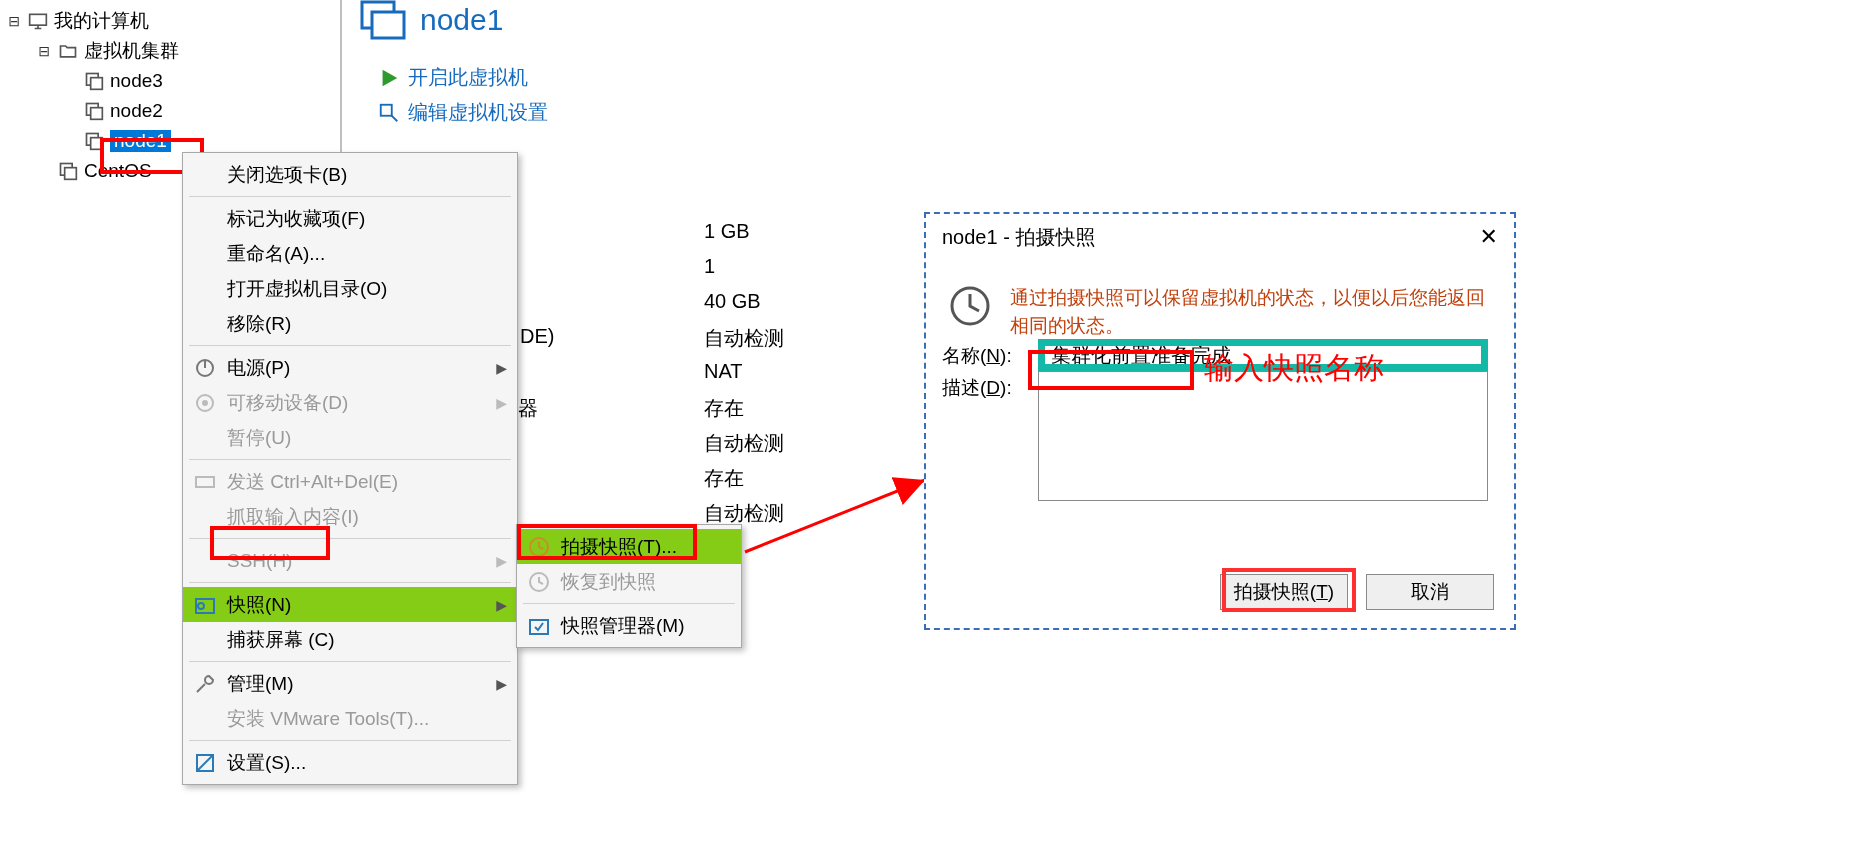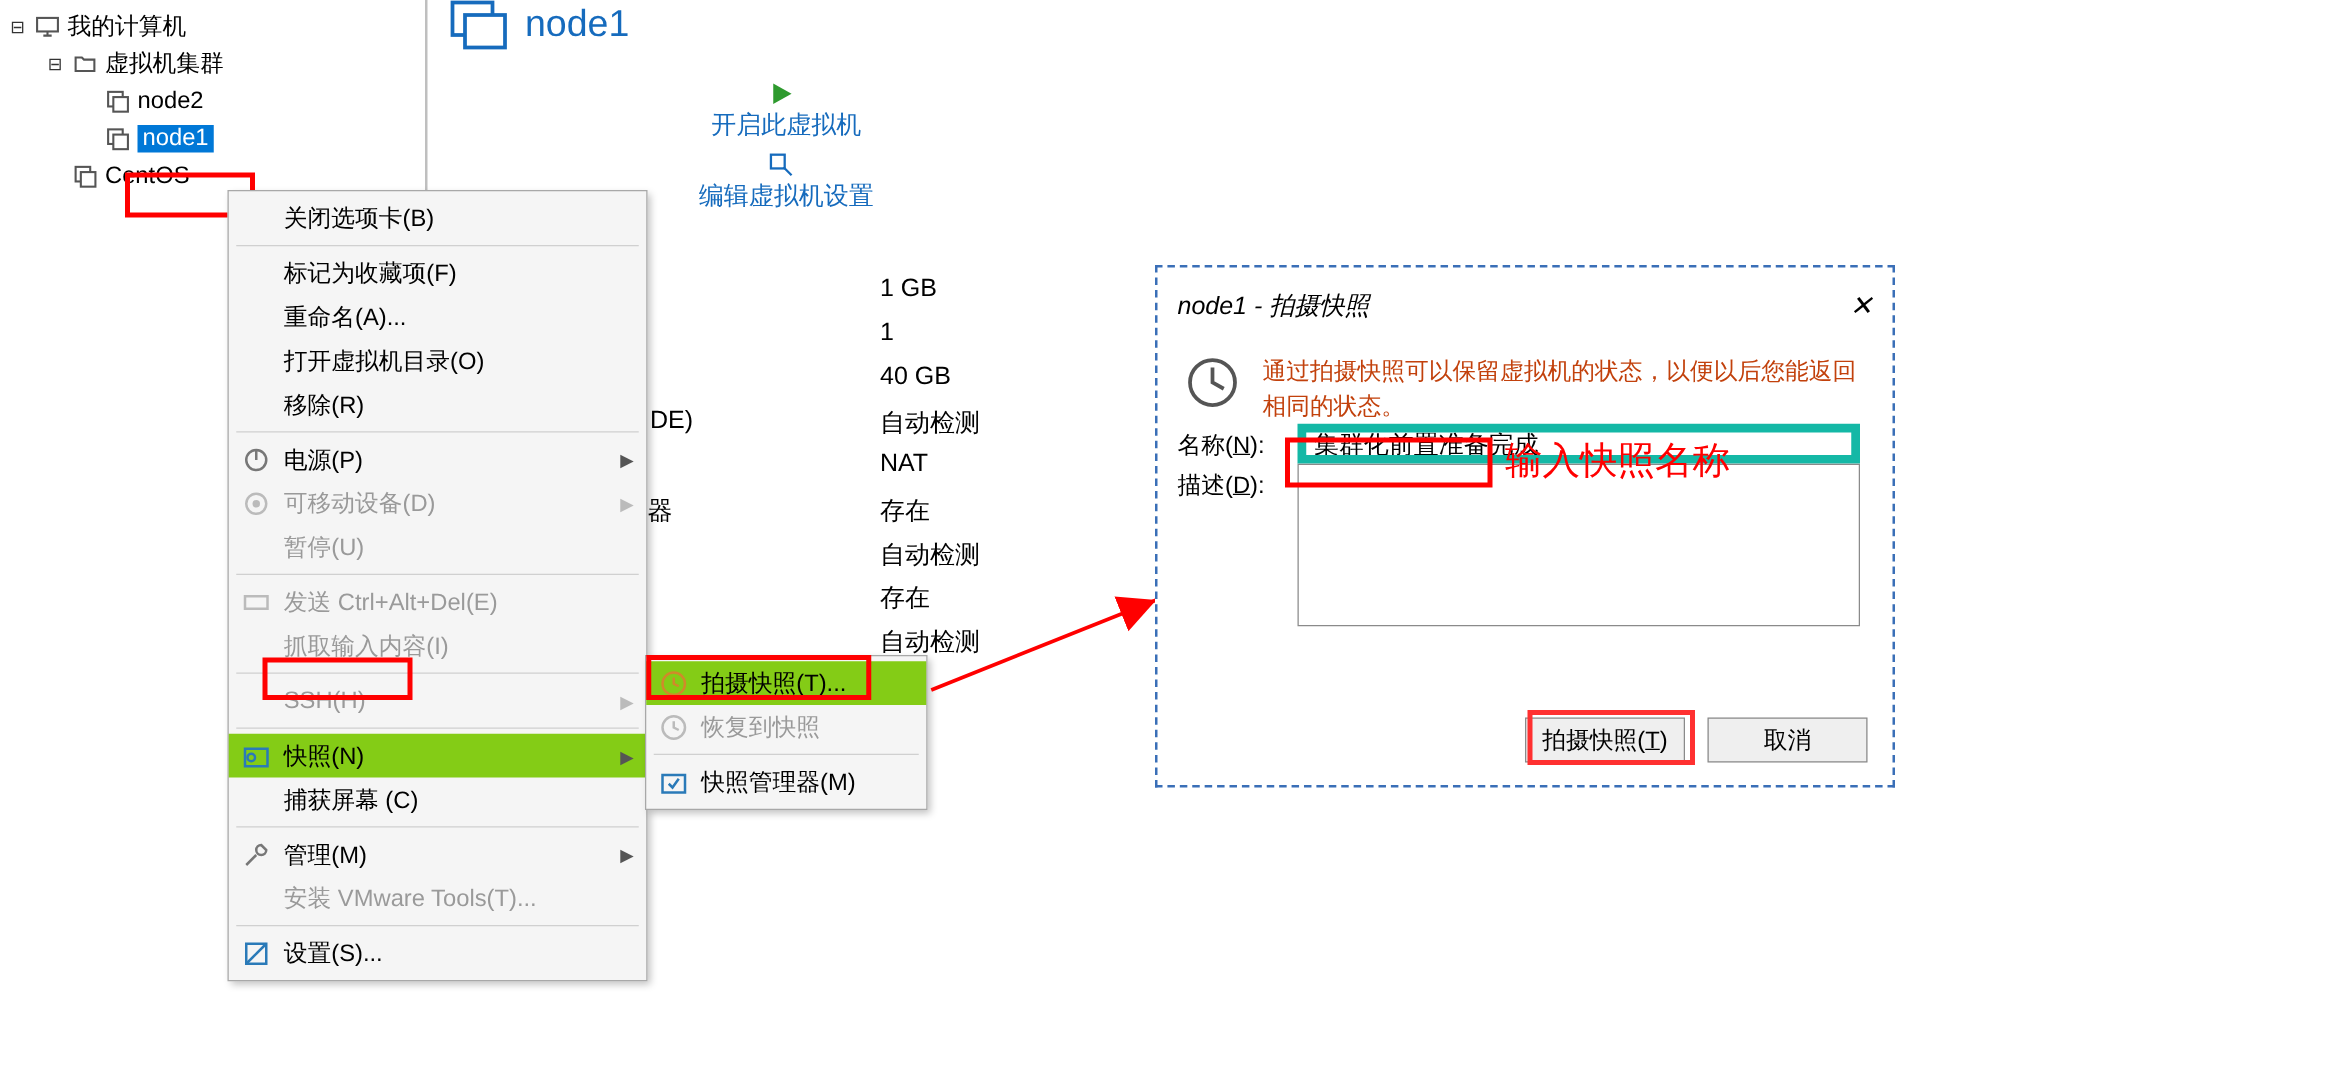--- a/index.html
+++ b/index.html
@@ -68,21 +68,20 @@
   }
   .vm-title-icon {
     width: 48px; height: 40px; margin-right: 12px;
   }
   .vm-action {
     display: flex; align-items: center;
     color: #166bbd;
     font-size: 20px;
     margin: 8px 0 8px 18px;
     cursor: pointer;
-    flex-direction: column;
   }
   .vm-action .ico { width: 22px; height: 22px; margin-right: 8px; }
   .hw-table {
     position: absolute;
     left: 656px; top: 220px;
     font-size: 20px;
     color: #000;
   }
   .hw-table div { height: 35px; margin-left: 48px; }
   
@@ -144,24 +143,23 @@
   
   .dialog {
     position: absolute;
     left: 924px; top: 212px;
     width: 592px; height: 418px;
     border: 2px dashed #3a6fb7;
     background: #fff;
     padding: 10px 16px 16px 16px;
   }
   .dlg-titlebar {
-    display: flex; justify-content: space-between; align-items: flex-end;
+    display: flex; justify-content: space-between; align-items: flex-start;
     height: 34px;
     font-size: 20px;
-    font-style: italic;
   }
   .dlg-close { font-size: 22px; cursor: pointer; }
   .dlg-body-top {
     display: flex; align-items: flex-start;
     margin-top: 26px;
   }
   .dlg-clock {
     width: 44px; height: 44px; margin: 0 18px 0 6px;
   }
   .dlg-info {
@@ -248,20 +246,29 @@
     <span>我的计算机</span>
   </div>
   <div class="tree-row" style="padding-left:36px;">
     <span class="tree-toggle">⊟</span>
     <span class="tree-icon">
       <svg class="vm-icon-svg" viewBox="0 0 24 24">
           <path d="M3 6h6l2 2h10v11H3z" fill="none" stroke="#555" stroke-width="2"></path>
         </svg>
     </span>
     <span>虚拟机集群</span>
+  </div>
+  <div class="tree-row" style="padding-left:84px;">
+    <span class="tree-icon">
+      <svg class="vm-icon-svg" viewBox="0 0 24 24">
+          <rect x="3" y="3" width="14" height="14" fill="none" stroke="#555" stroke-width="2"></rect>
+          <rect x="8" y="8" width="14" height="14" fill="#fff" stroke="#555" stroke-width="2"></rect>
+        </svg>
+    </span>
+    <span>node3</span>
   </div>
   <div class="tree-row" style="padding-left:84px;">
     <span class="tree-icon">
       <svg class="vm-icon-svg" viewBox="0 0 24 24">
           <rect x="3" y="3" width="14" height="14" fill="none" stroke="#555" stroke-width="2"></rect>
           <rect x="8" y="8" width="14" height="14" fill="#fff" stroke="#555" stroke-width="2"></rect>
         </svg>
     </span>
     <span>node2</span>
   </div>

